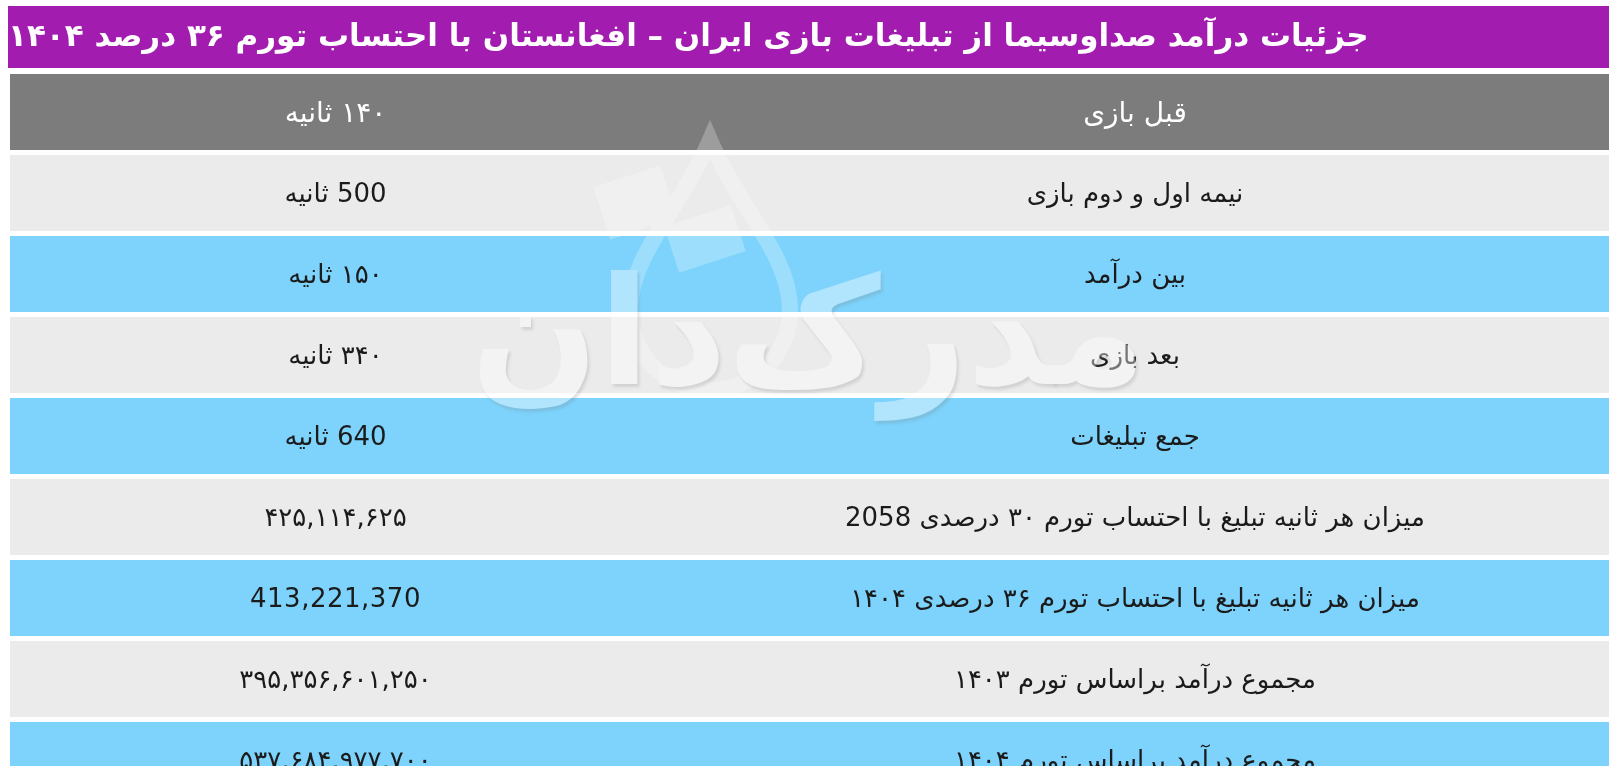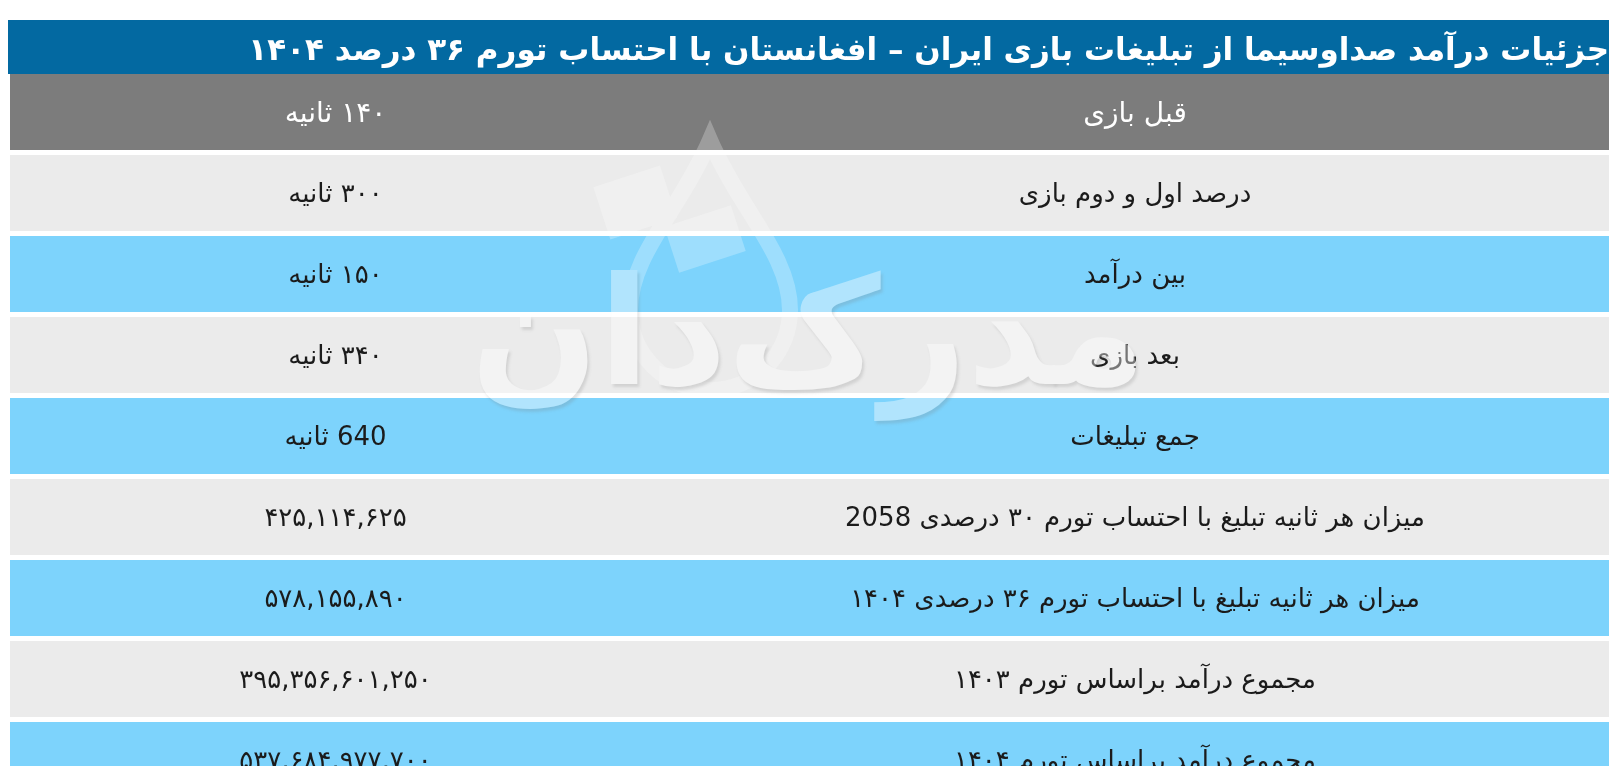--- a/index.html
+++ b/index.html
@@ -58,28 +58,28 @@
     left: 560px;
     top: 120px;
     width: 300px;
     height: 300px;
     opacity: .75;
   }
 
   
   .title-bar {
     position: absolute;
-    top: 20px;
+    top: 6px;
     right: 8px;
     left: 8px;
     height: 62px;
-    background: #0369a1;
+    background: #a21caf;
     display: flex;
     align-items: center;
-    justify-content: flex-start;
+    justify-content: flex-end;
     z-index: 2;
   }
   .title-bar .title-text {
     color: #ffffff;
     font-size: 31px;
     font-weight: bold;
     font-family: "DejaVu Sans", sans-serif;
     white-space: nowrap;
     line-height: 1;
     padding-bottom: 4px;
@@ -150,42 +150,42 @@
     <colgroup>
       <col class="c-label">
       <col class="c-value">
     </colgroup>
     <tbody>
       <tr class="row-head">
         <td class="col-label">قبل بازی</td>
         <td class="col-value">۱۴۰ ثانیه</td>
       </tr>
       <tr class="row-light">
-        <td class="col-label">درصد اول و دوم بازی</td>
-        <td class="col-value num">۳۰۰ ثانیه</td>
+        <td class="col-label">نیمه اول و دوم بازی</td>
+        <td class="col-value num">500 ثانیه</td>
       </tr>
       <tr class="row-dark">
         <td class="col-label">بین درآمد</td>
         <td class="col-value num">۱۵۰ ثانیه</td>
       </tr>
       <tr class="row-light">
         <td class="col-label">بعد بازی</td>
         <td class="col-value num">۳۴۰ ثانیه</td>
       </tr>
       <tr class="row-dark">
         <td class="col-label">جمع تبلیغات</td>
         <td class="col-value num">640 ثانیه</td>
       </tr>
       <tr class="row-light">
         <td class="col-label">میزان هر ثانیه تبلیغ با احتساب تورم ۳۰ درصدی 2058</td>
         <td class="col-value num">۴۲۵,۱۱۴,۶۲۵</td>
       </tr>
       <tr class="row-dark">
         <td class="col-label">میزان هر ثانیه تبلیغ با احتساب تورم ۳۶ درصدی ۱۴۰۴</td>
-        <td class="col-value num">۵۷۸,۱۵۵,۸۹۰</td>
+        <td class="col-value num">413,221,370</td>
       </tr>
       <tr class="row-light">
         <td class="col-label">مجموع درآمد براساس تورم ۱۴۰۳</td>
         <td class="col-value num">۳۹۵,۳۵۶,۶۰۱,۲۵۰</td>
       </tr>
       <tr class="row-dark">
         <td class="col-label">مجموع درآمد براساس تورم ۱۴۰۴</td>
         <td class="col-value num">۵۳۷,۶۸۴,۹۷۷,۷۰۰</td>
       </tr>
     </tbody>

